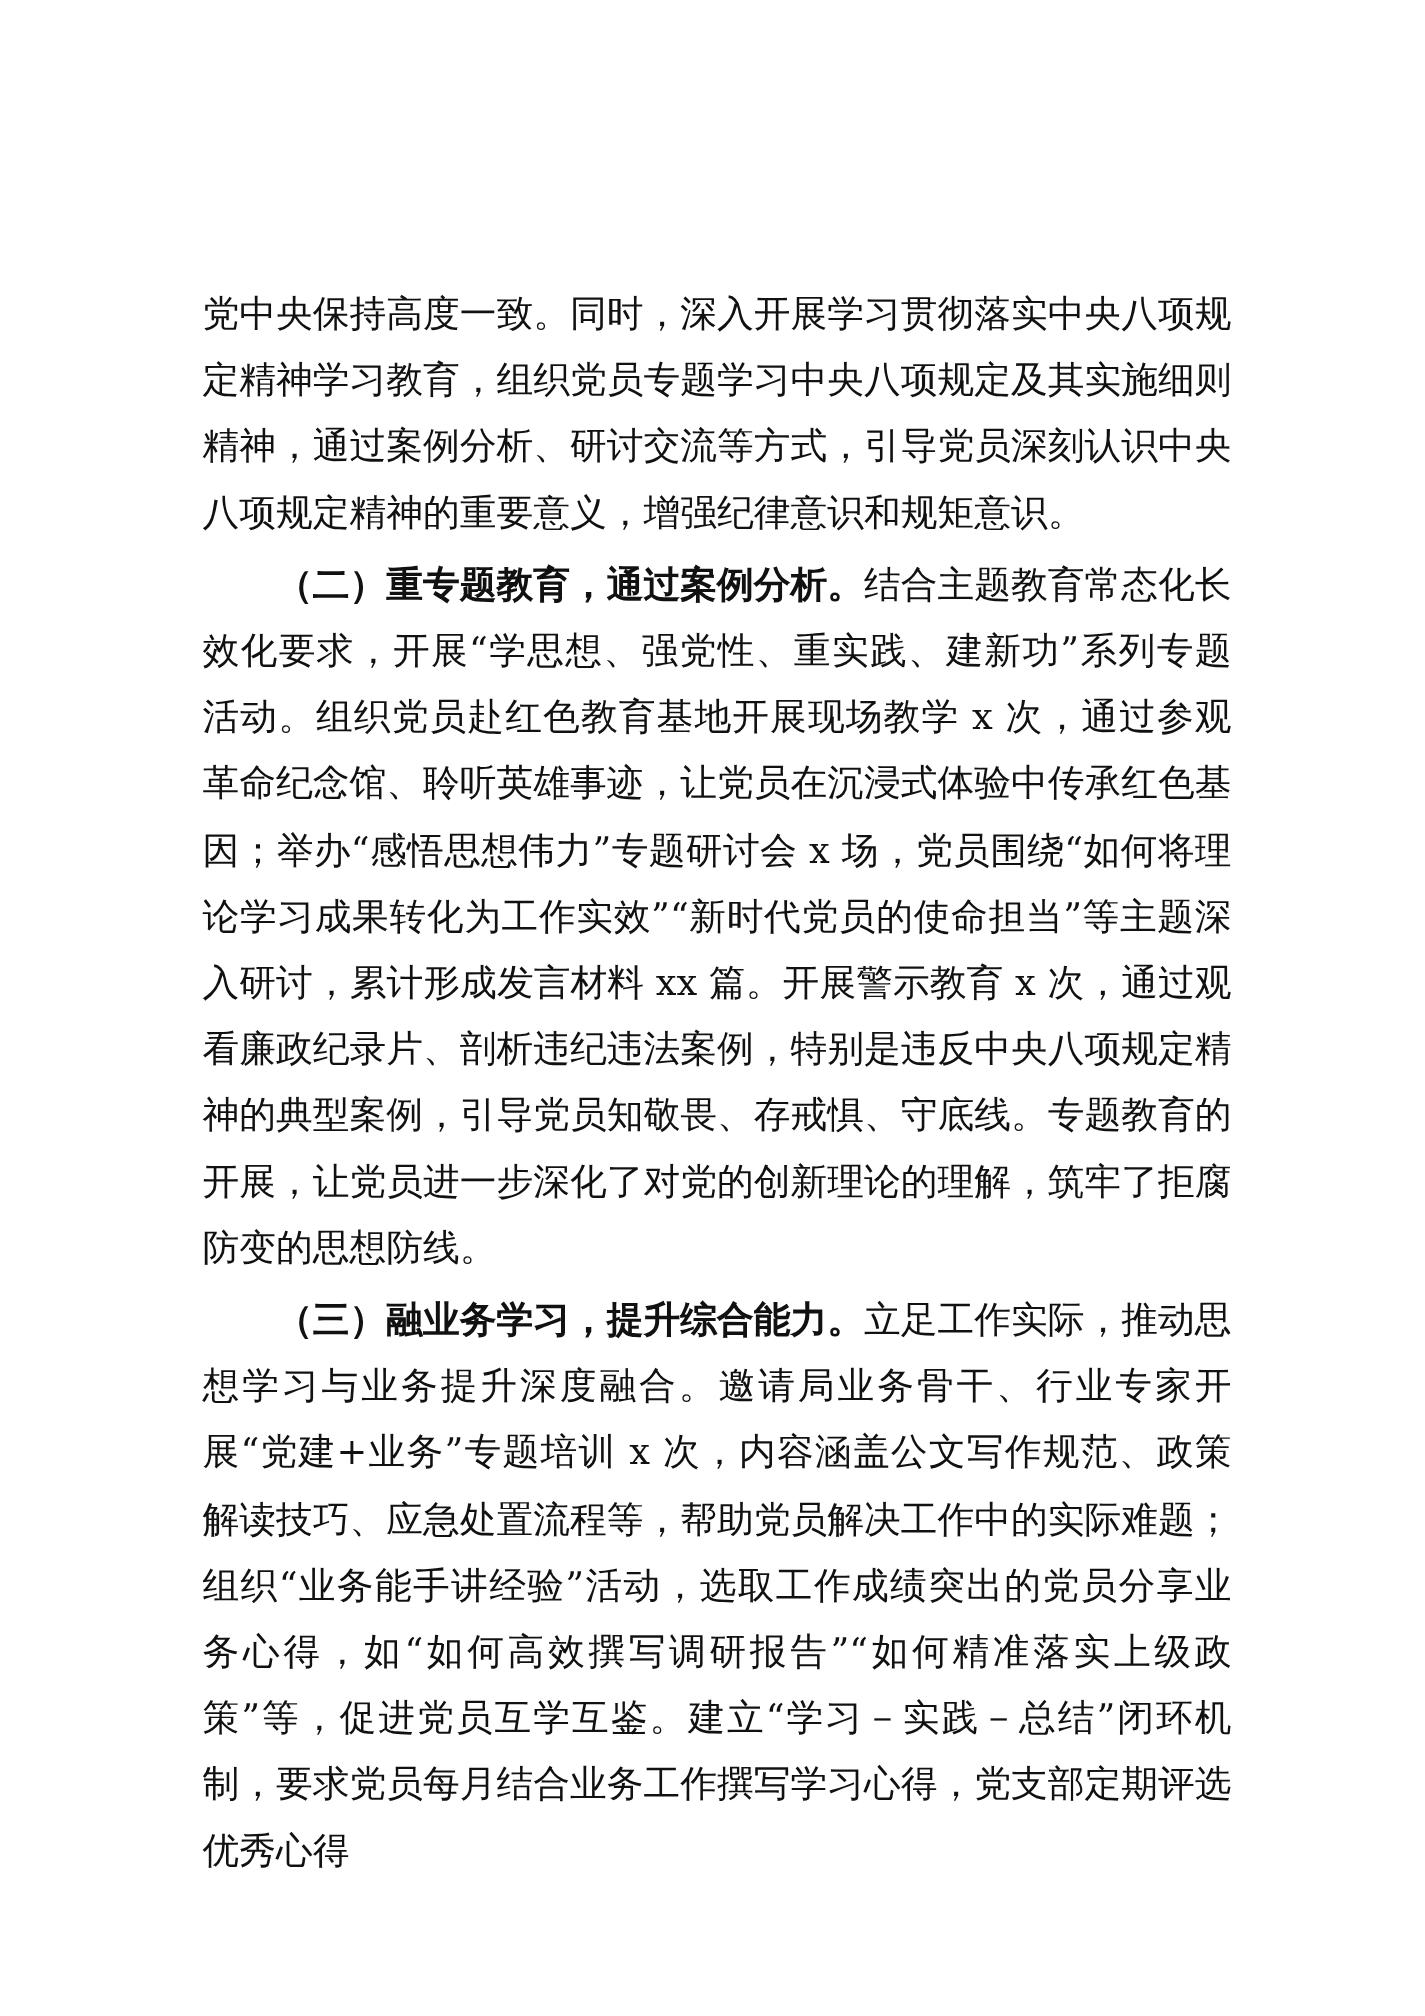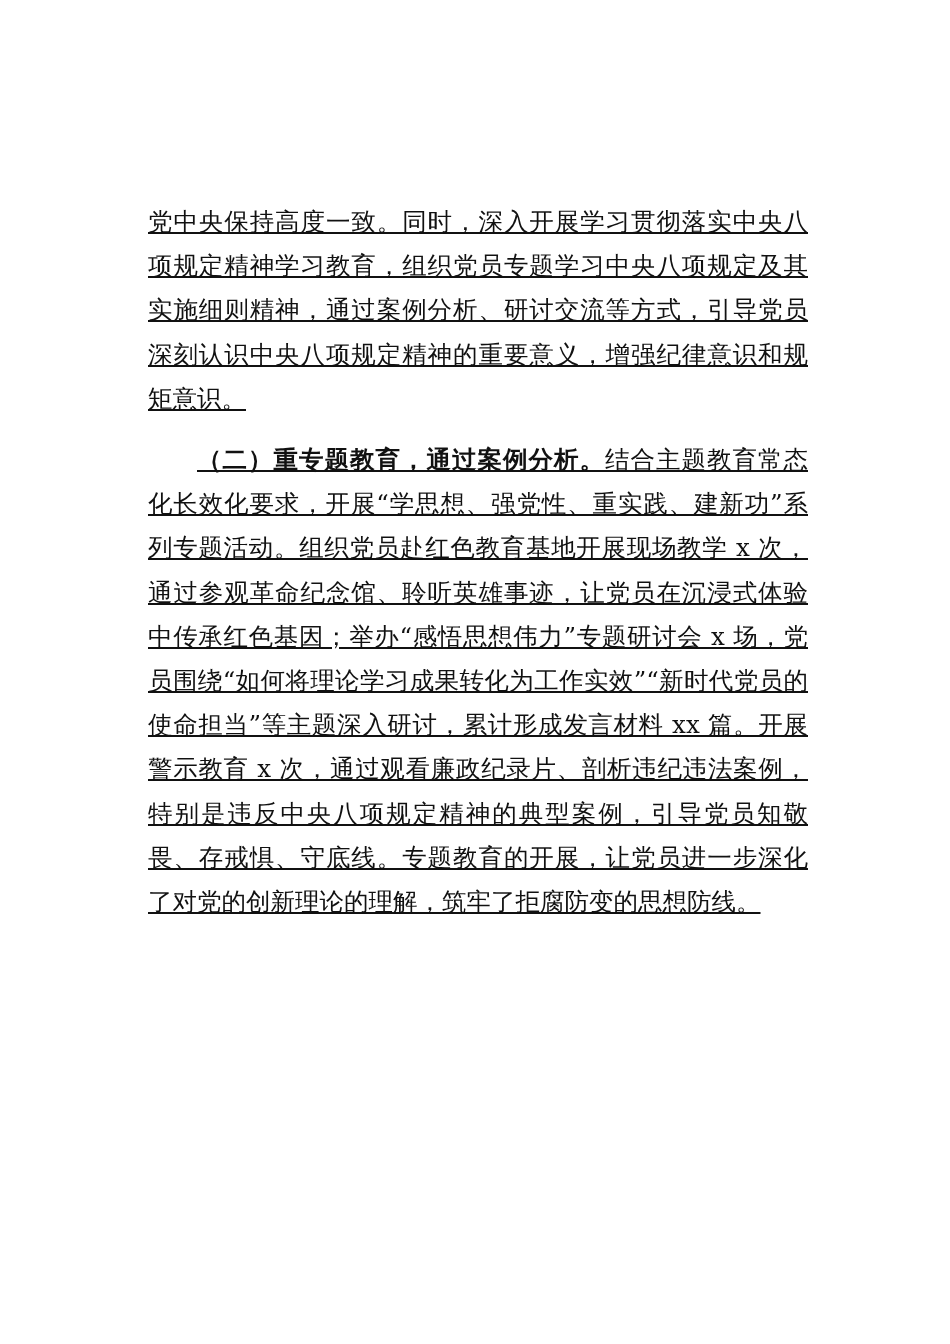--- a/index.html
+++ b/index.html
@@ -9,27 +9,30 @@
     left: 131px;
     top: 183px;
     width: 694px;
     font-family: "DejaVu Serif", "Liberation Serif", serif;
     font-size: 24.5px;
     line-height: 44.2px;
     color: #111111;
     text-align: justify;
     text-justify: inter-character;
   }
-  .para { margin: 17px; text-decoration: underline; }
+  .para { margin: 4px; }
   .indent { text-indent: 2em; }
   .bold { font-family: "DejaVu Sans", "Liberation Sans", sans-serif; font-weight: bold; }
 </style>
 </head>
 <body>
 
 <div class="page">
   <p class="para">
     <span>党中央保持高度一致。同时，深入开展学习贯彻落实中央八项规定精神学习教育，组织党员专题学习中央八项规定及其实施细则精神，通过案例分析、研讨交流等方式，引导党员深刻认识中央八项规定精神的重要意义，增强纪律意识和规矩意识。</span>
   </p>
   <p class="para indent">
     <span class="bold">（二）重专题教育，通过案例分析。</span><span>结合主题教育常态化长效化要求，开展“学思想、强党性、重实践、建新功”系列专题活动。组织党员赴红色教育基地开展现场教学 x 次，通过参观革命纪念馆、聆听英雄事迹，让党员在沉浸式体验中传承红色基因；举办“感悟思想伟力”专题研讨会 x 场，党员围绕“如何将理论学习成果转化为工作实效”“新时代党员的使命担当”等主题深入研讨，累计形成发言材料 xx 篇。开展警示教育 x 次，通过观看廉政纪录片、剖析违纪违法案例，特别是违反中央八项规定精神的典型案例，引导党员知敬畏、存戒惧、守底线。专题教育的开展，让党员进一步深化了对党的创新理论的理解，筑牢了拒腐防变的思想防线。</span>
   </p>
+  <p class="para indent">
+    <span class="bold">（三）融业务学习，提升综合能力。</span><span>立足工作实际，推动思想学习与业务提升深度融合。邀请局业务骨干、行业专家开展“党建+业务”专题培训 x 次，内容涵盖公文写作规范、政策解读技巧、应急处置流程等，帮助党员解决工作中的实际难题；组织“业务能手讲经验”活动，选取工作成绩突出的党员分享业务心得，如“如何高效撰写调研报告”“如何精准落实上级政策”等，促进党员互学互鉴。建立“学习－实践－总结”闭环机制，要求党员每月结合业务工作撰写学习心得，党支部定期评选优秀心得</span>
+  </p>
 </div>
 
 </body></html>

